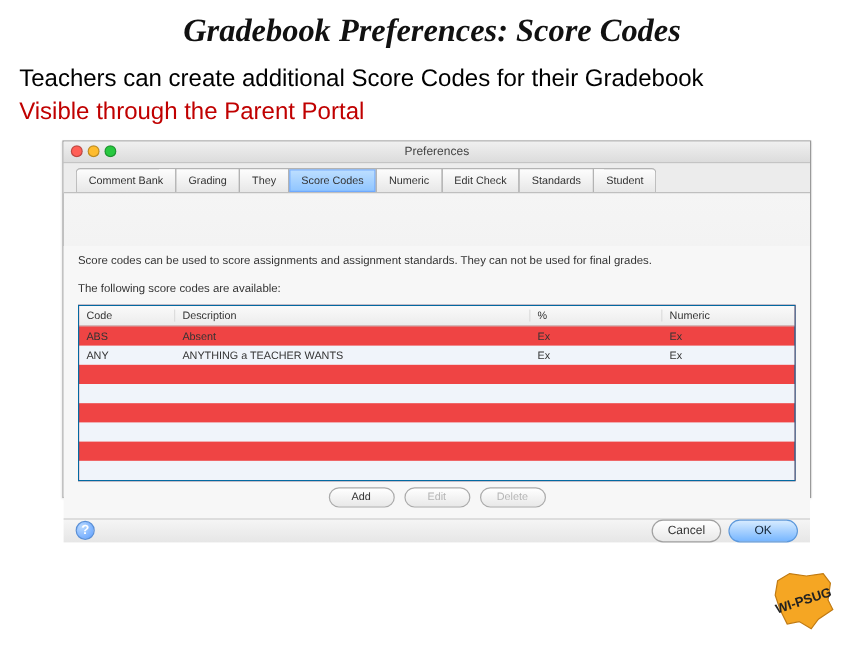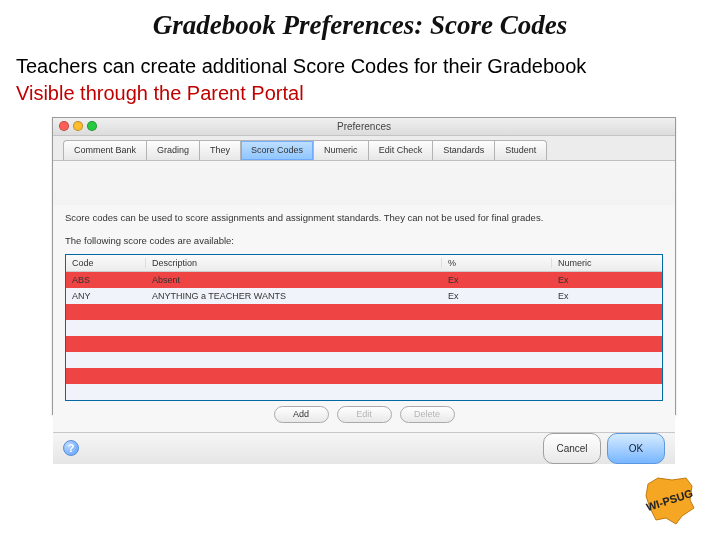--- a/index.html
+++ b/index.html
@@ -104,21 +104,21 @@
   }
   .help {
     width:16px; height:16px; border-radius:50%;
     background: radial-gradient(circle at 30% 30%, #b9d9ff, #5c9eff);
     color:#fff; font-weight:bold; font-size:11px;
     display:flex; align-items:center; justify-content:center;
     border:1px solid #5a8fd6;
   }
   .footer .spacer{ flex:1; }
   .fbtn {
-    min-width:58px; height:31px; border-radius:10px;
+    min-width:58px; height:19px; border-radius:10px;
     border:1px solid #a0a0a0; font-size:10px;
     background: linear-gradient(#ffffff,#e8e8e8);
     display:flex; align-items:center; justify-content:center;
     margin-left:6px; color:#333;
   }
   .fbtn.primary {
     background: linear-gradient(#d6ebff,#77b6ff);
     border-color:#5c98db; color:#123;
   }
   .logo {

